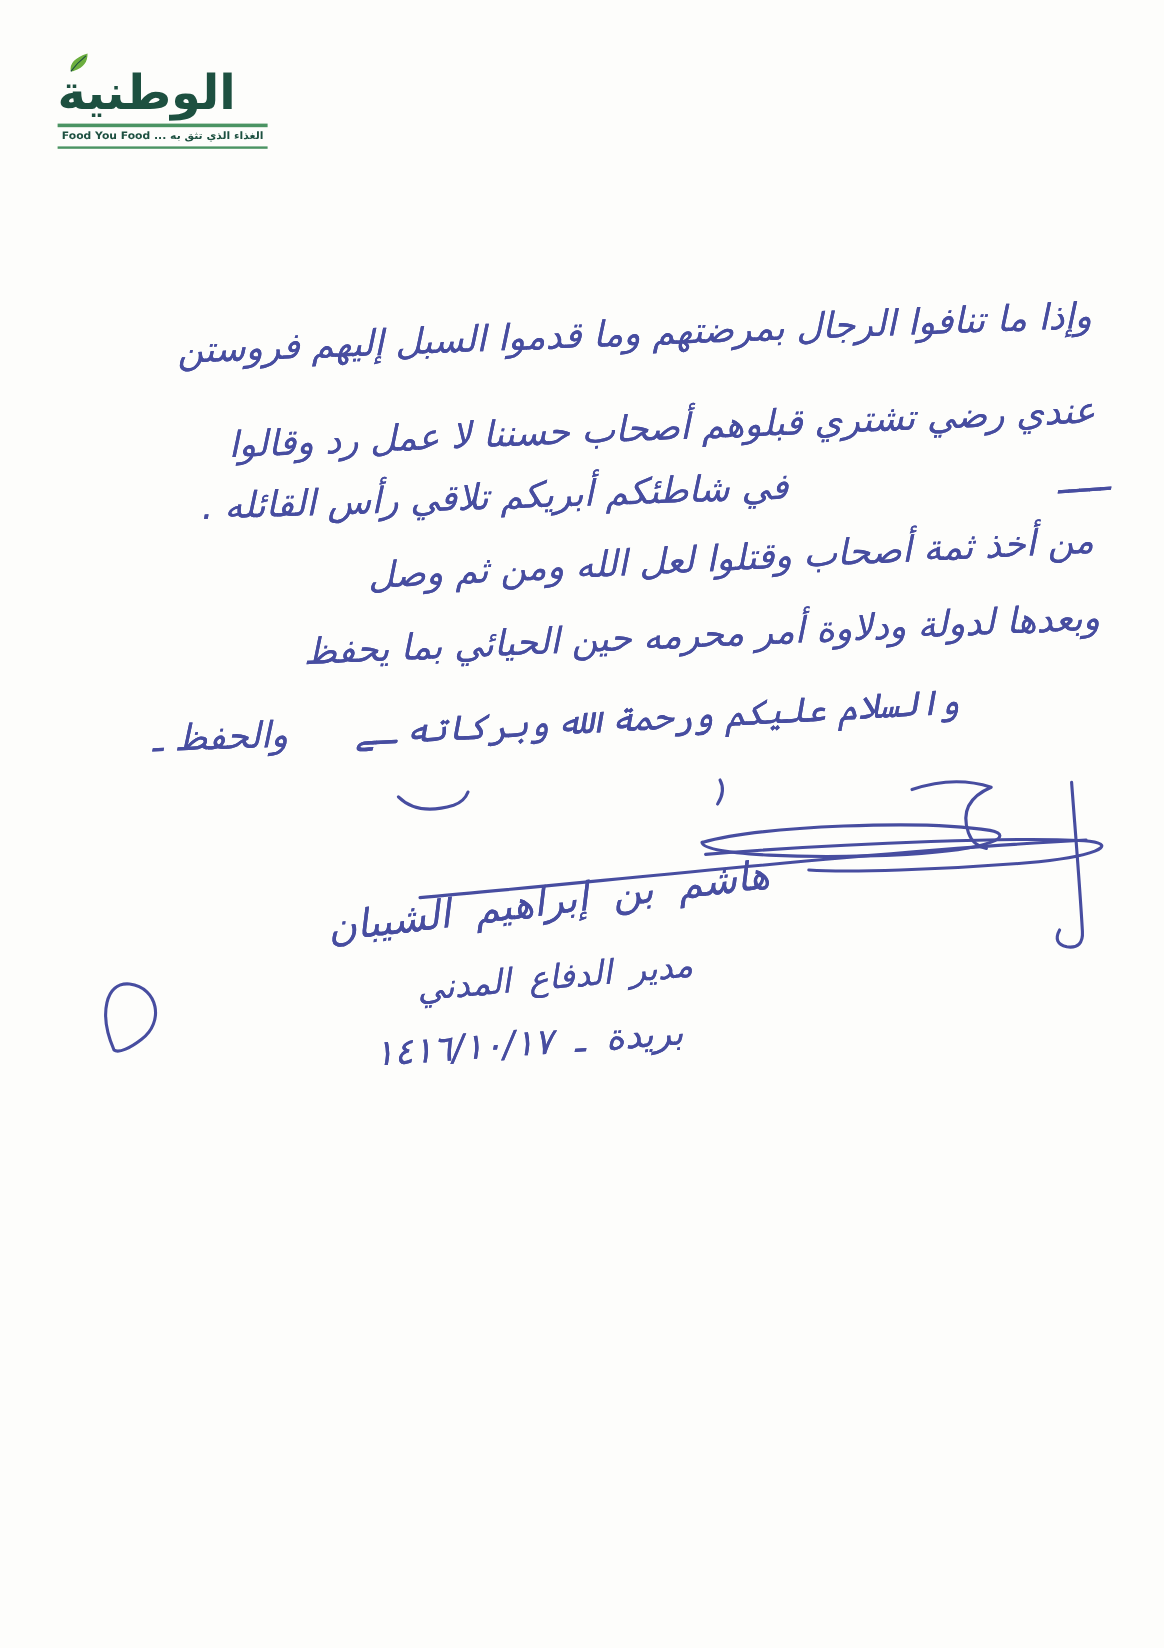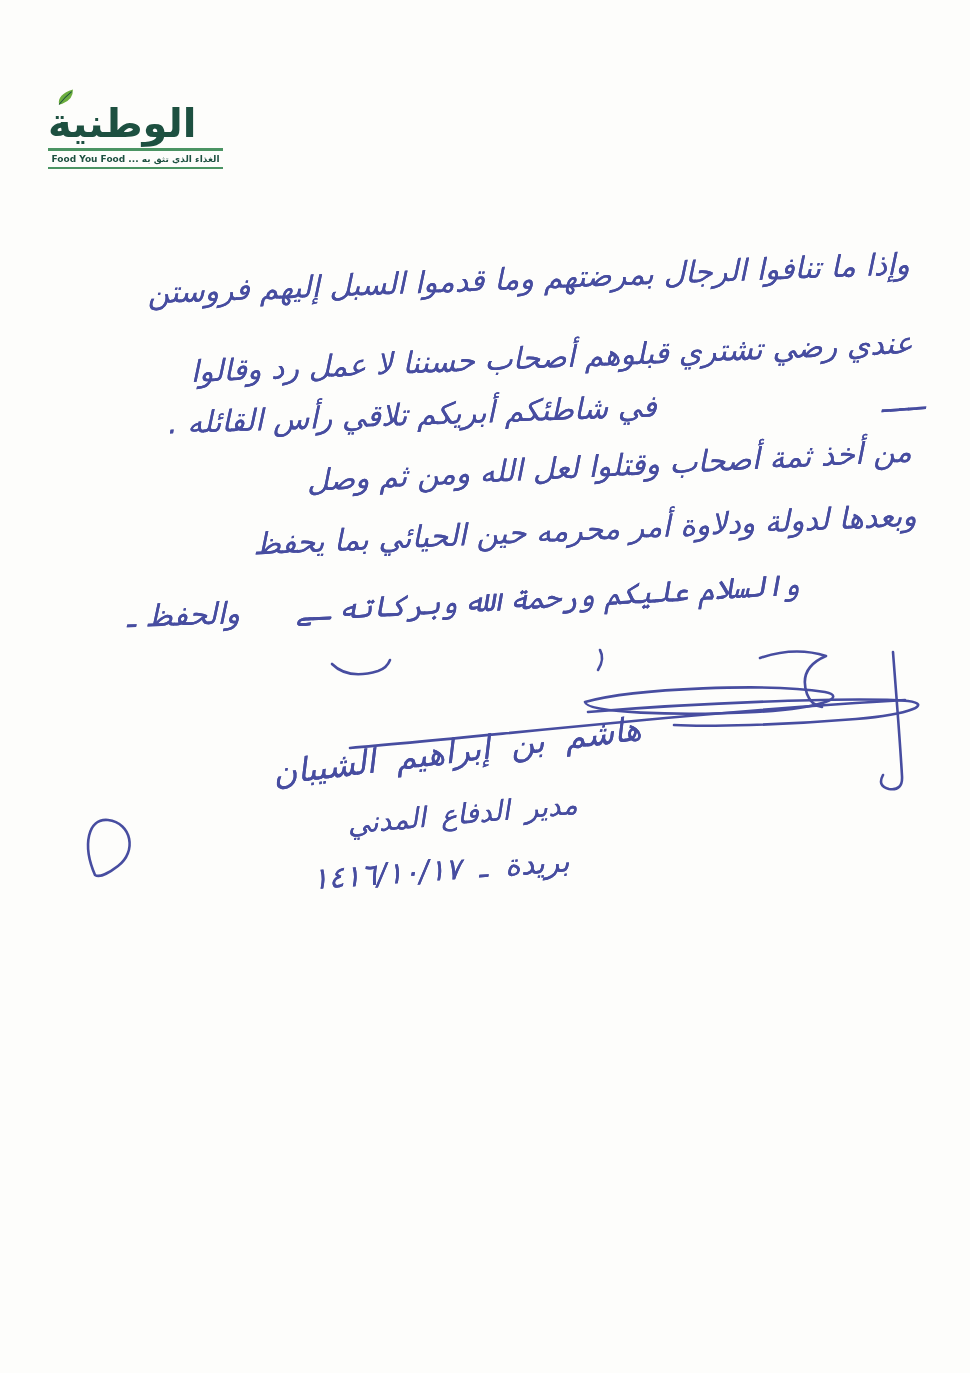--- a/index.html
+++ b/index.html
@@ -13,21 +13,21 @@
   html,body{width:970px;height:1373px;}
   body{
     background:var(--paper);
     font-family:"DejaVu Sans", sans-serif;
     position:relative;
     overflow:hidden;
   }
   .page{position:absolute;inset:0;background:var(--paper);}
 
   
-  .letterhead{position:absolute;left:48px;top:56px;width:175px;margin-top:45px;}
+  .letterhead{position:absolute;left:48px;top:56px;width:175px;}
   .arabic-wordmark{
     position:relative;
     direction:rtl;
     color:var(--brand-dark-green);
     font-weight:bold;
     font-size:40px;
     line-height:1.1;
     text-align:left;
     letter-spacing:0px;
   }

